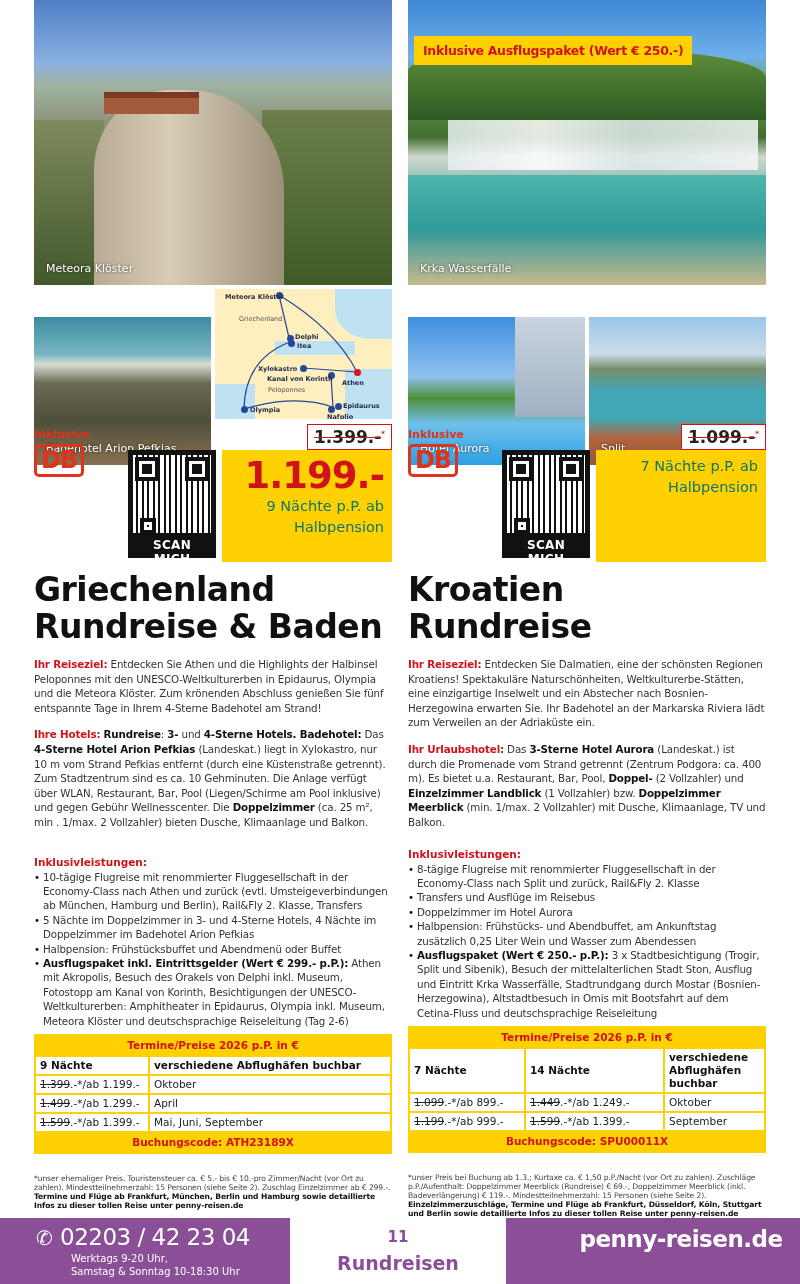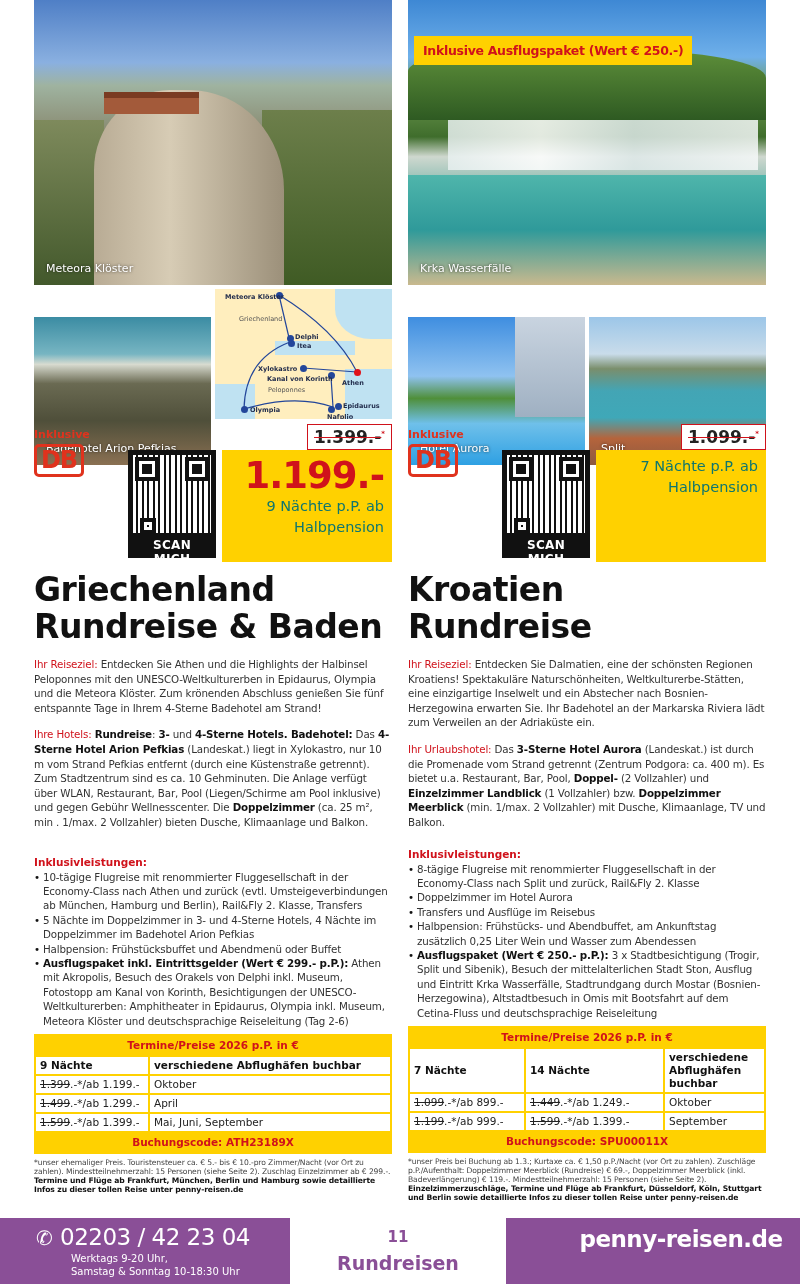--- a/index.html
+++ b/index.html
@@ -58,35 +58,35 @@
   .old-price { position: absolute; right: 0; top: 5px; border: 1.5px solid #d0121b; background: #fff; padding: 2px 6px; font-weight: bold; font-size: 17px; color: #222; z-index: 2; }
   .old-price span { text-decoration: line-through; text-decoration-color: #d0121b; }
   .old-price sup { font-size: 7px; color: #d0121b; }
   .new-price { color: #d0121b; font-weight: bold; font-size: 37px; letter-spacing: -1px; line-height: 40px; }
   .price-sub { color: #0f766e; font-size: 14.5px; line-height: 21px; }
 
   
   .title { font-weight: bold; font-size: 33px; line-height: 37px; color: #111; letter-spacing: -0.5px; margin-top: 7px; font-family: "DejaVu Sans", sans-serif; }
 
   .body-text { font-size: 10.3px; line-height: 14.6px; color: #333; margin-top: 12px; letter-spacing: -0.15px; }
-  .body-text .lead { color: #d0121b; font-weight: normal; }
+  .body-text .lead { color: #d0121b; font-weight: bold; }
   .body-text b { color: #111; }
   .section-head { color: #d0121b; font-weight: bold; font-size: 10.5px; margin-top: 18px; }
   ul.incl { list-style: none; margin-top: 2px; }
   ul.incl li { font-size: 10.3px; line-height: 14.4px; padding-left: 9px; position: relative; color: #333; letter-spacing: -0.15px; }
   ul.incl li::before { content: "•"; position: absolute; left: 0; top: 0; color: #111; }
   ul.incl li b { color: #111; }
 
   
   .ptable { width: 100%; border-collapse: collapse; background: #ffd100; margin-top: 6px; border: 2px solid #ffd100; }
   .ptable td, .ptable th { background: #fff; border: 2px solid #ffd100; font-size: 10.5px; padding: 2px 4px; text-align: left; color: #222; font-weight: normal; line-height: 13px; }
   .ptable th.head, .ptable td.foot { background: #ffd100; color: #d0121b; font-weight: bold; text-align: center; padding: 3px; }
   .ptable th.colh { font-weight: bold; color: #111; }
   .ptable .strike { text-decoration: line-through; }
-  .fine { font-size: 7.6px; line-height: 9px; color: #444; margin-top: 4px; letter-spacing: -0.1px; }
+  .fine { font-size: 7.6px; line-height: 9px; color: #444; margin-top: 20px; letter-spacing: -0.1px; }
   .fine b { color: #111; }
 
   
   .footer { position: absolute; left: 0; top: 1218px; width: 800px; height: 66px; }
   .f-left { position: absolute; left: 0; top: 0; width: 290px; height: 66px; background: #8a4f97; color: #fff; }
   .f-phone { position: absolute; left: 36px; top: 6px; font-weight: normal; font-size: 23px; letter-spacing: -0.5px; }
   .f-phone-icon { display:inline-block; width: 18px; margin-right: 6px; font-size: 20px; }
   .f-hours { position: absolute; left: 71px; top: 34px; font-size: 10px; line-height: 13px; }
   .f-mid { position: absolute; left: 290px; top: 0; width: 216px; height: 66px; text-align: center; color: #8a4f97; font-weight: bold; }
   .f-page { font-size: 15px; margin-top: 10px; }
@@ -251,22 +251,22 @@
   <p class="body-text">
     <span class="lead">Ihr Reiseziel:</span> <span>Entdecken Sie Dalmatien, eine der schönsten Regionen Kroatiens! Spektakuläre Naturschönheiten, Weltkulturerbe-Stätten, eine einzigartige Inselwelt und ein Abstecher nach Bosnien-Herzegowina erwarten Sie. Ihr Badehotel an der Markarska Riviera lädt zum Verweilen an der Adriaküste ein.</span>
   </p>
   <p class="body-text">
     <span class="lead">Ihr Urlaubshotel:</span><span> Das </span><b>3-Sterne Hotel Aurora</b><span> (Landeskat.) ist durch die Promenade vom Strand getrennt (Zentrum Podgora: ca. 400 m). Es bietet u.a. Restaurant, Bar, Pool, </span><b>Doppel-</b><span> (2 Vollzahler) und </span><b>Einzelzimmer Landblick</b><span> (1 Vollzahler) bzw. </span><b>Doppelzimmer Meerblick</b><span> (min. 1/max. 2 Vollzahler) mit Dusche, Klimaanlage, TV und Balkon.</span>
   </p>
 
   <div class="section-head">Inklusivleistungen:</div>
   <ul class="incl">
     <li>8-tägige Flugreise mit renommierter Fluggesellschaft in der Economy-Class nach Split und zurück, Rail&amp;Fly 2. Klasse</li>
+    <li>Transfers und Ausflüge im Reisebus</li>
     <li>Doppelzimmer im Hotel Aurora</li>
-    <li>Transfers und Ausflüge im Reisebus</li>
     <li>Halbpension: Frühstücks- und Abendbuffet, am Ankunftstag zusätzlich 0,25 Liter Wein und Wasser zum Abendessen</li>
     <li><b>Ausflugspaket (Wert € 250.- p.P.):</b><span> 3 x Stadtbesichtigung (Trogir, Split und Sibenik), Besuch der mittelalterlichen Stadt Ston, Ausflug und Eintritt Krka Wasserfälle, Stadtrundgang durch Mostar (Bosnien-Herzegowina), Altstadtbesuch in Omis mit Bootsfahrt auf dem Cetina-Fluss und deutschsprachige Reiseleitung</span></li>
   </ul>
 
   <table class="ptable">
     <tbody>
         <tr>
           <th class="head" colspan="3">Termine/Preise 2026 p.P. in €</th>
         </tr>
     <tr>

